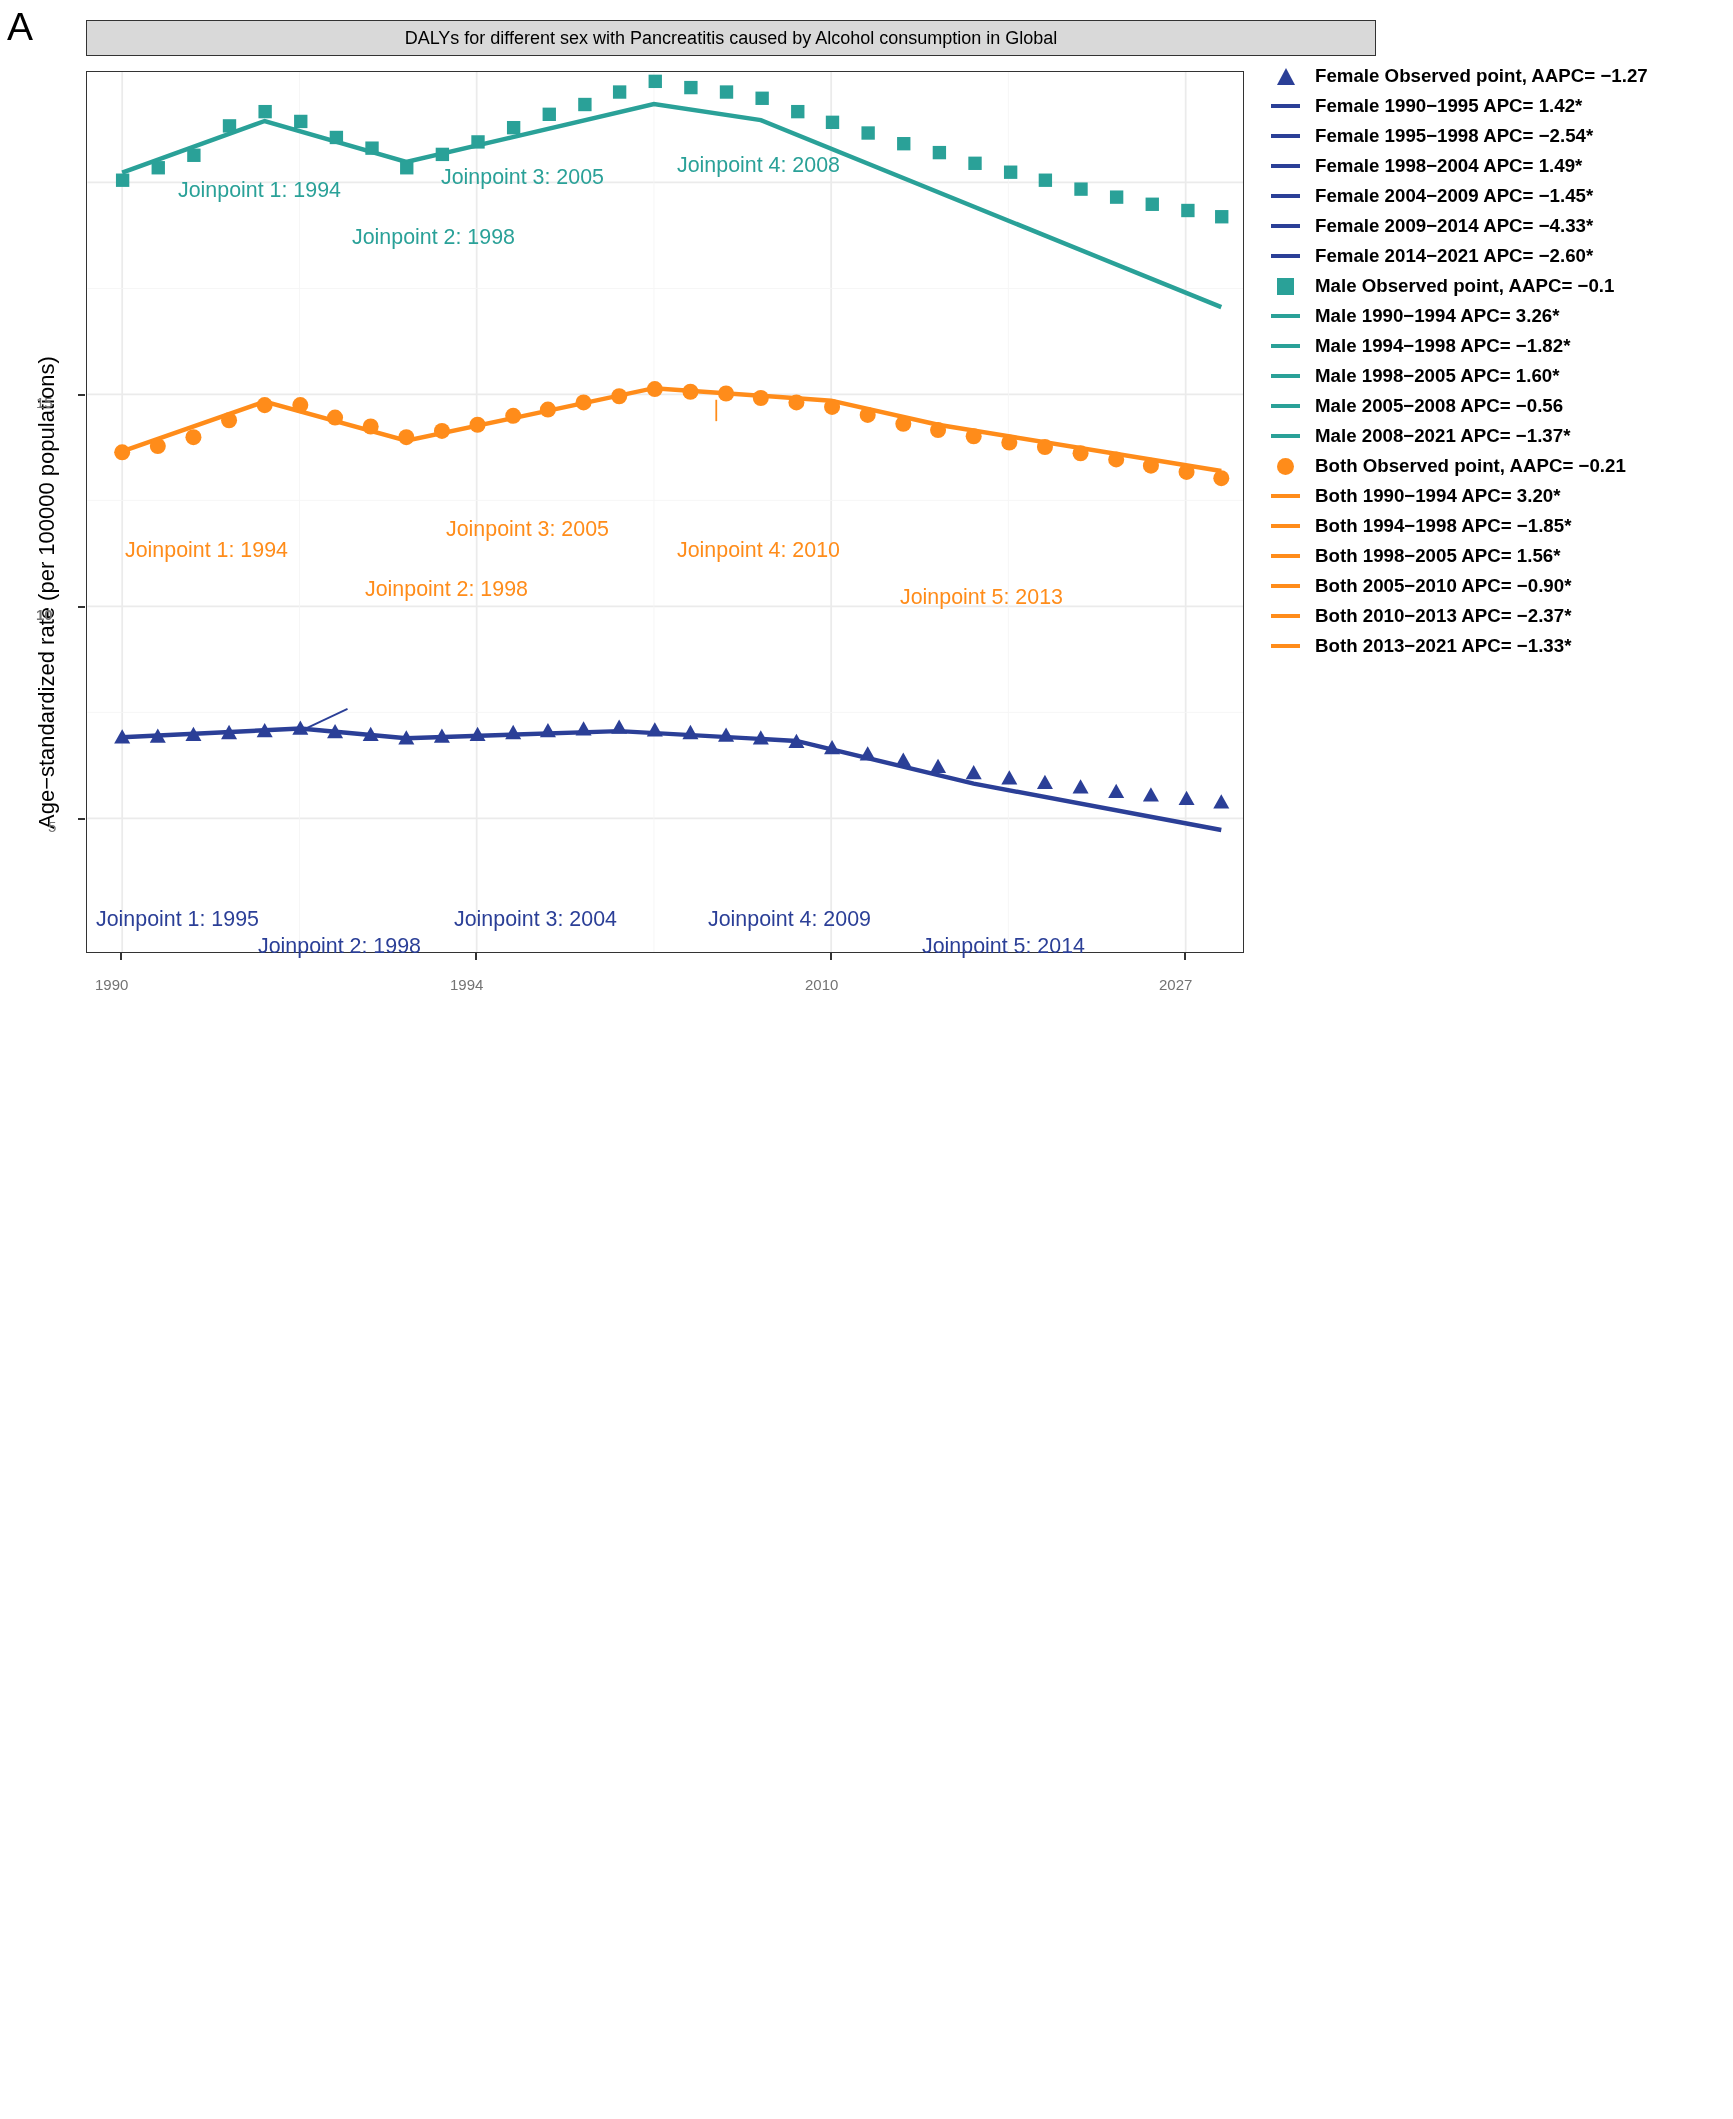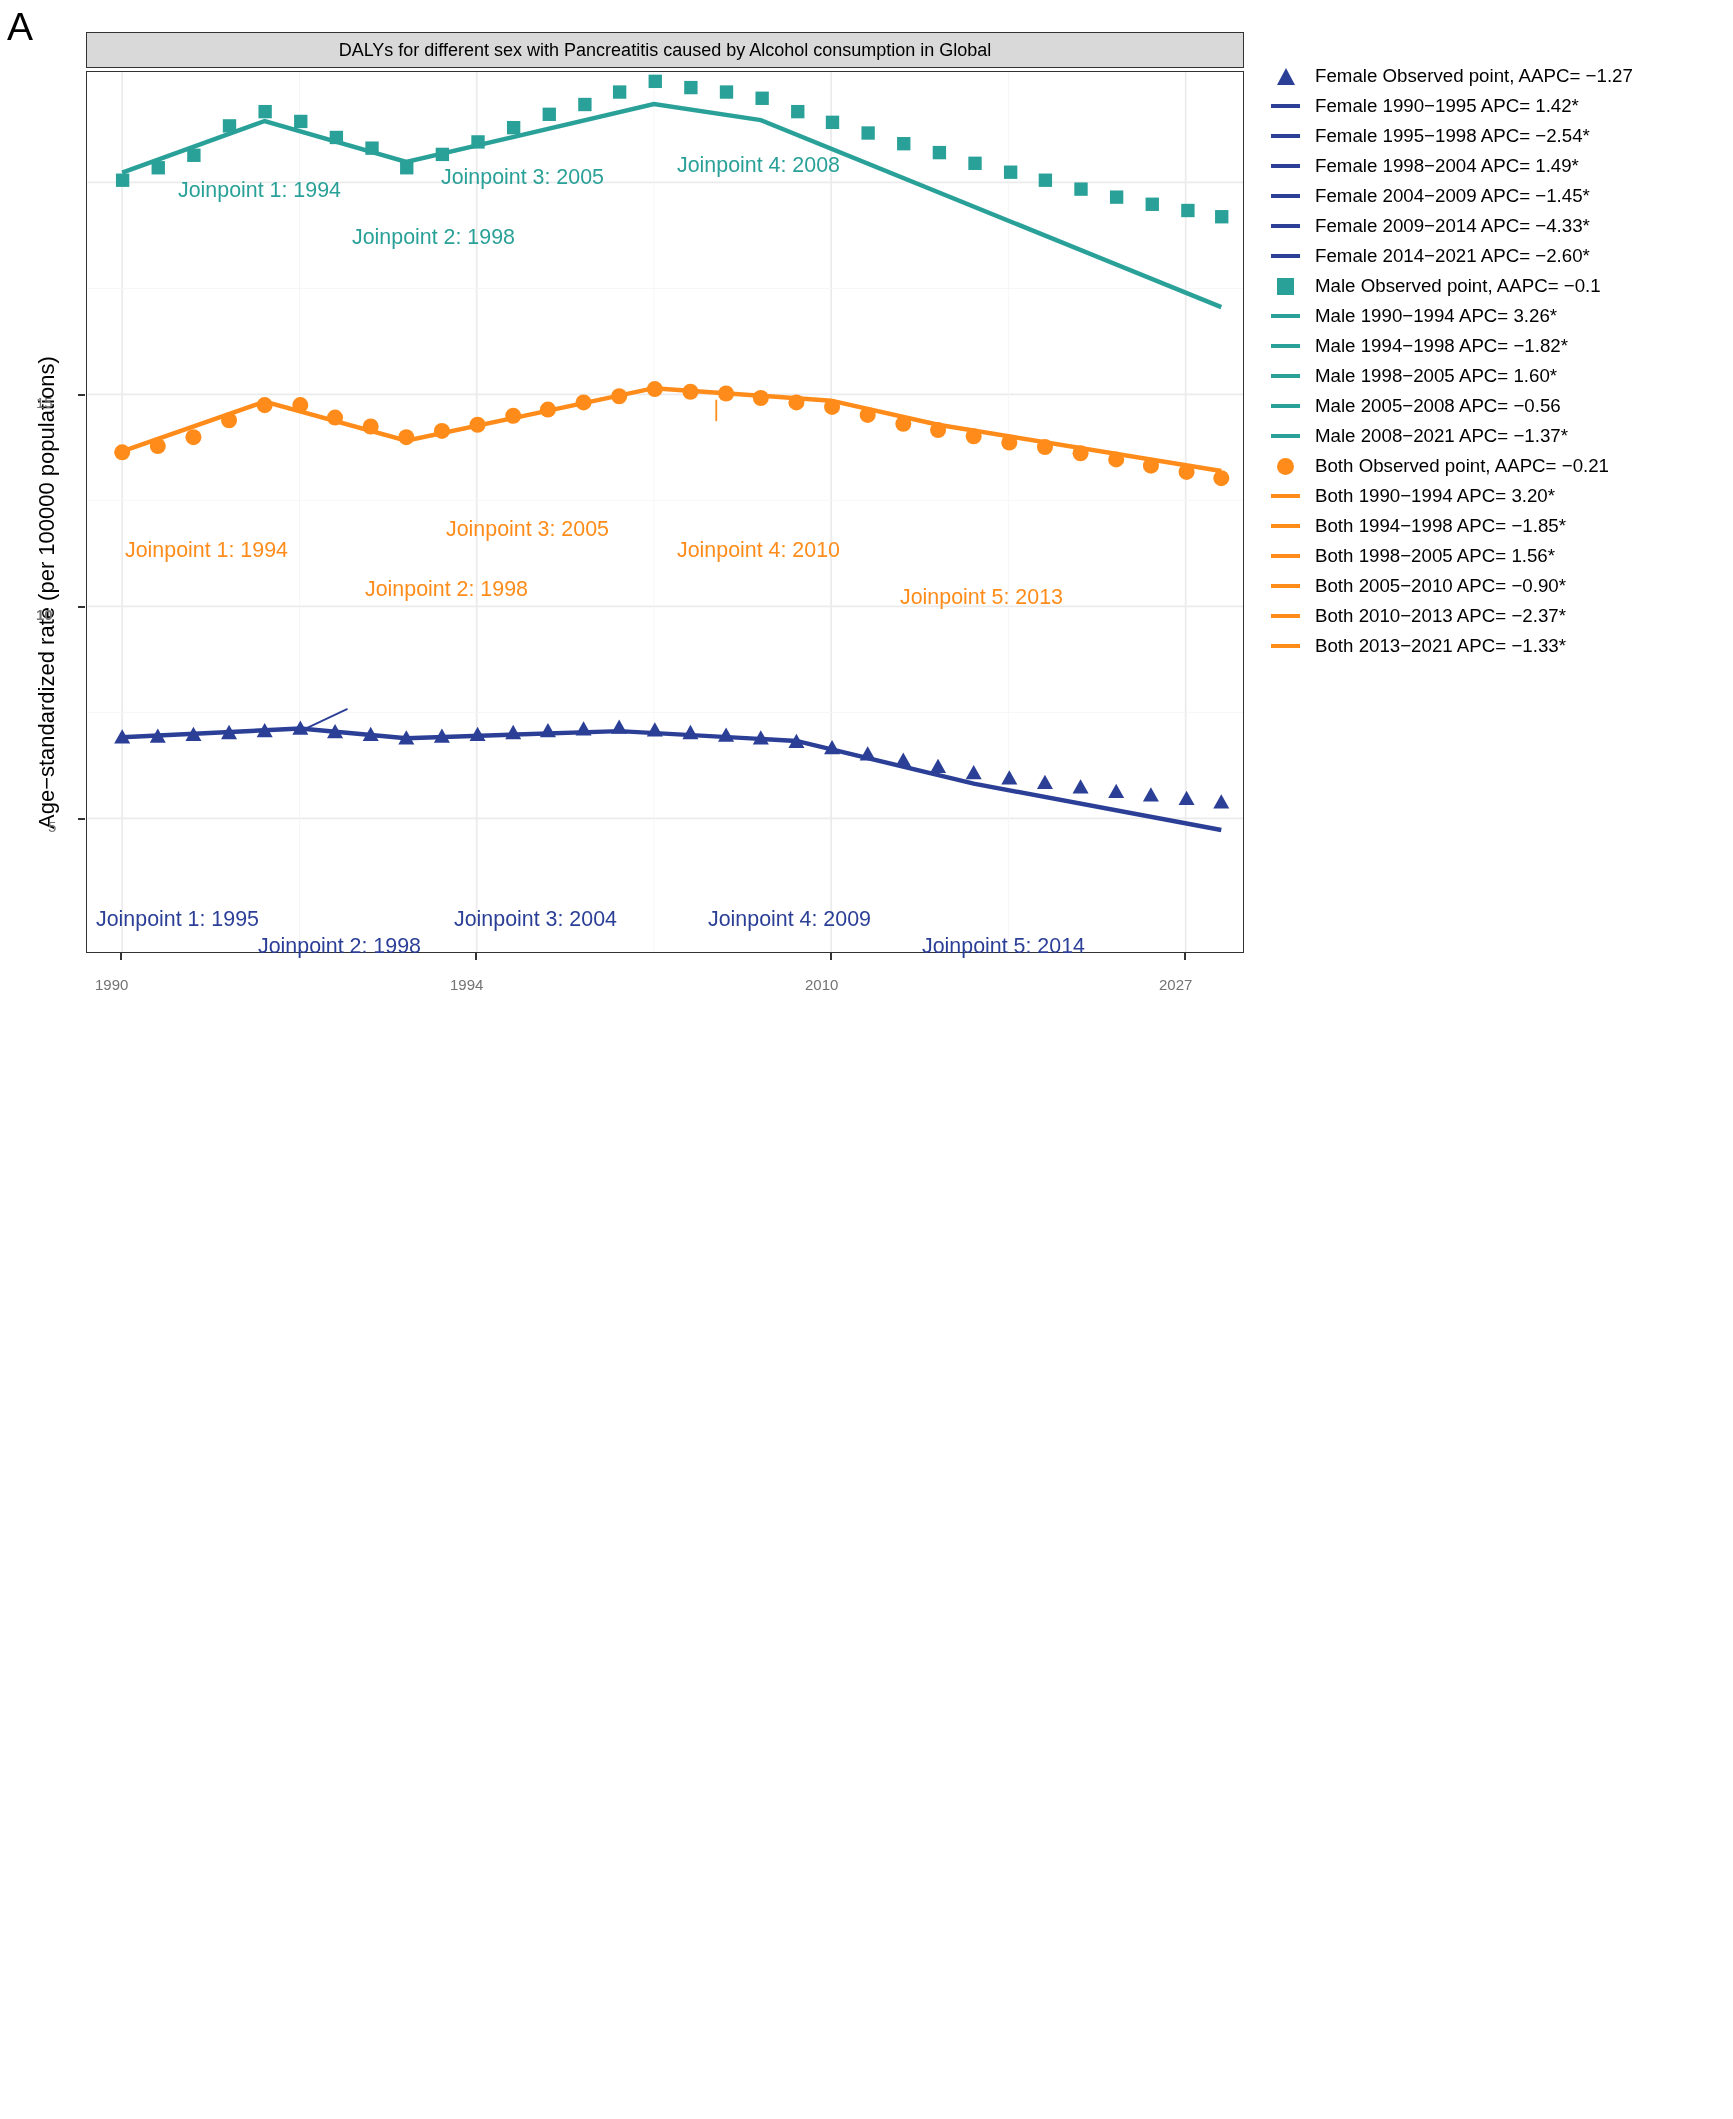--- a/index.html
+++ b/index.html
@@ -68,20 +68,21 @@
     background: #333;
   }
   .legend {
     position: absolute;
     font-size: 18.7px;
   }
   .legend-row {
     display: flex;
     align-items: center;
     height: 30px;
+    font-weight: bold;
   }
   .legend-key {
     width: 41px;
     display: flex;
     align-items: center;
     justify-content: center;
     flex: 0 0 41px;
   }
   .legend-label {
     white-space: nowrap;
@@ -113,21 +114,21 @@
     white-space: nowrap;
   }
   svg { display: block; }
 </style>
 </head>
 <body>
 
 <div class="panel" id="panelA" style="top:0;left:0;">
   <div class="panel-letter" style="top:5.3px;">A</div>
 
-  <div class="strip" style="left:86px; top:32px; width:1158px; height:36px;text-align:center;">
+  <div class="strip" style="left:86px; top:20px; width:1290px; height:36px;text-align:center;">
     <span>DALYs for different sex with Pancreatitis caused by Alcohol consumption in Global</span>
   </div>
 
   <div class="panel-box" style="left:86px; top:71px; width:1158px; height:882px;">
     <svg width="1157" height="880" viewBox="0 0 1298 988">
 
       <g stroke="#ebebeb" stroke-width="2">
         <line x1="0" y1="838" x2="1298" y2="838"></line>
         <line x1="0" y1="600" x2="1298" y2="600"></line>
         <line x1="0" y1="362" x2="1298" y2="362"></line>

